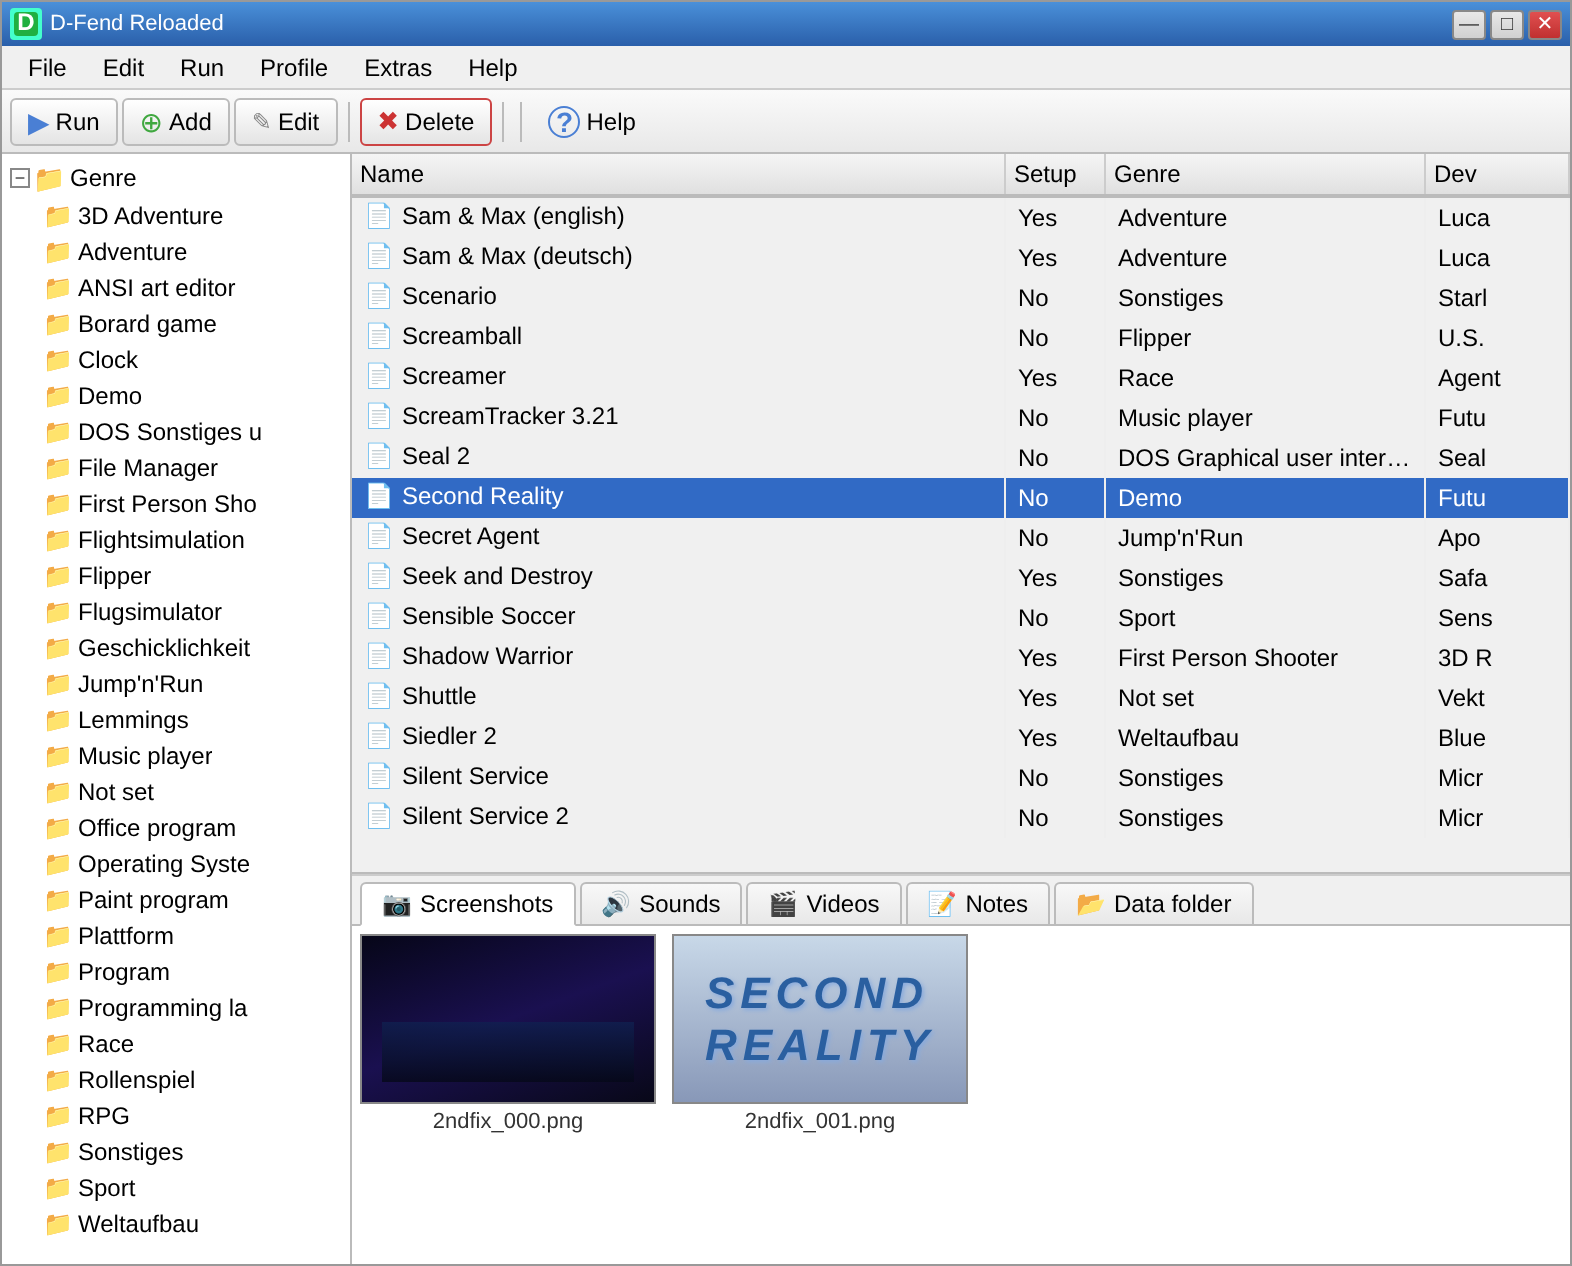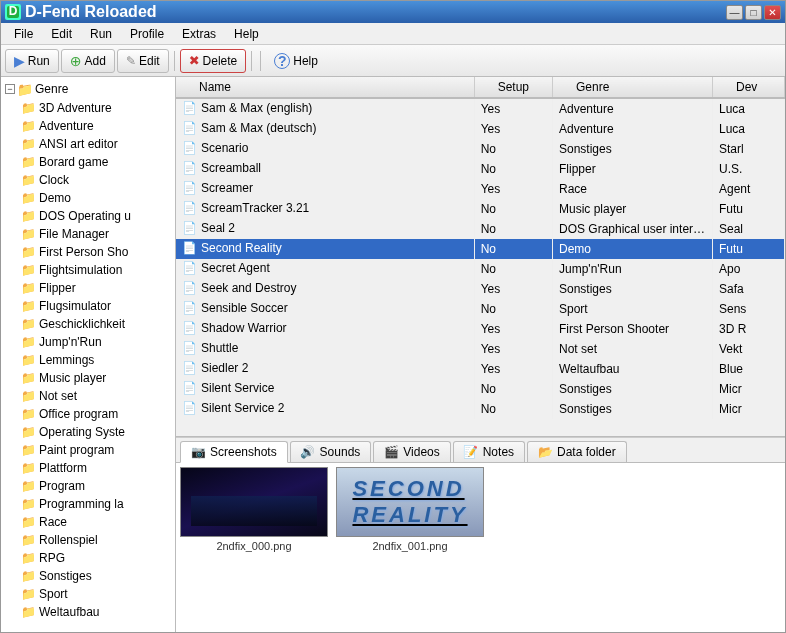--- a/index.html
+++ b/index.html
@@ -5,21 +5,21 @@
     * { box-sizing: border-box; margin: 0; padding: 0; font-family: 'Segoe UI', Tahoma, Arial, sans-serif; font-size: 12px; }
     body { background: #d4d0c8; }
     
     
     .window { width: 786px; height: 633px; border: 1px solid #999; background: #f0f0f0; display: flex; flex-direction: column; box-shadow: 2px 2px 8px rgba(0,0,0,0.4); }
     
     
     .titlebar { background: linear-gradient(to bottom, #4a90d9, #2a5faa); height: 22px; display: flex; align-items: center; justify-content: space-between; padding: 0 4px; flex-shrink: 0; }
     .titlebar-left { display: flex; align-items: center; gap: 4px; }
     .titlebar-icon { width: 16px; height: 16px; background: #4fc; border-radius: 2px; display: flex; align-items: center; justify-content: center; font-size: 9px; }
-    .titlebar-title { color: white; font-size: 16px; font-weight: bold; }
+    .titlebar-title { color: white; font-size: 11px; font-weight: normal; }
     .titlebar-btns { display: flex; gap: 2px; }
     .titlebar-btn { width: 17px; height: 15px; border: 1px solid #888; border-radius: 2px; display: flex; align-items: center; justify-content: center; font-size: 10px; cursor: pointer; color: #333; }
     .btn-min { background: linear-gradient(to bottom, #e8e8e8, #d0d0d0); }
     .btn-max { background: linear-gradient(to bottom, #e8e8e8, #d0d0d0); }
     .btn-close { background: linear-gradient(to bottom, #e05050, #c03030); color: white; }
     
     
     .menubar { background: #f0f0f0; border-bottom: 1px solid #ccc; height: 22px; display: flex; align-items: center; padding: 0 4px; flex-shrink: 0; }
     .menu-item { padding: 2px 8px; cursor: pointer; border: 1px solid transparent; border-radius: 2px; }
     
@@ -44,37 +44,37 @@
     .tree-label { font-size: 12px; overflow: hidden; text-overflow: ellipsis; }
     .tree-children { padding-left: 16px; }
     .tree-header { display: flex; align-items: center; gap: 2px; padding: 2px 4px; }
     
     
     .right-panel { flex: 1; display: flex; flex-direction: column; overflow: hidden; }
     
     
     .table-container { flex: 1; overflow: auto; border-bottom: 1px solid #bbb; }
     table { width: 100%; border-collapse: collapse; }
-    thead th { background: linear-gradient(to bottom, #f5f5f5, #e0e0e0); border-right: 1px solid #ccc; border-bottom: 2px solid #bbb; padding: 3px 23px; text-align: left; font-weight: normal; cursor: pointer; white-space: nowrap; position: sticky; top: 0; z-index: 1; }
+    thead th { background: linear-gradient(to bottom, #f5f5f5, #e0e0e0); border-right: 1px solid #ccc; border-bottom: 2px solid #bbb; padding: 3px 4px; text-align: left; font-weight: normal; cursor: pointer; white-space: nowrap; position: sticky; top: 0; z-index: 1; }
     tbody tr { cursor: pointer; }
     tbody tr.selected { background: #316ac5; color: white; }
     tbody tr.selected td { color: white; }
     td { padding: 2px 6px; border-right: 1px solid #eee; white-space: nowrap; overflow: hidden; max-width: 120px; text-overflow: ellipsis; }
     .row-icon { width: 16px; height: 16px; display: inline-block; vertical-align: middle; margin-right: 3px; }
     .doc-icon { color: #4a7fd4; font-size: 12px; }
     
     
     .bottom-panel { height: 195px; background: white; display: flex; flex-direction: column; border-top: 1px solid #ccc; flex-shrink: 0; }
     .tabs-bar { display: flex; background: #f0f0f0; border-bottom: 1px solid #bbb; padding-top: 3px; padding-left: 4px; }
     .tab { display: flex; align-items: center; gap: 4px; padding: 3px 10px; border: 1px solid #bbb; border-bottom: none; background: linear-gradient(to bottom, #f8f8f8, #e8e8e8); cursor: pointer; margin-right: 2px; border-radius: 3px 3px 0 0; }
     .tab.active { background: white; border-bottom: 1px solid white; margin-bottom: -1px; z-index: 1; }
     .tab-icon { font-size: 12px; }
     .tab-content { flex: 1; overflow: auto; padding: 4px; display: flex; gap: 8px; }
     .screenshot-item { display: flex; flex-direction: column; align-items: center; cursor: pointer; }
-    .screenshot-thumb { width: 148px; height: 70px; background: #222; border: 1px solid #888; overflow: hidden; display: flex; align-items: center; justify-content: center; text-decoration: underline; }
+    .screenshot-thumb { width: 148px; height: 85px; background: #222; border: 1px solid #888; overflow: hidden; display: flex; align-items: center; justify-content: center; }
     .screenshot-thumb.dark { background: linear-gradient(to bottom, #0a0a1a, #1a1a3a); }
     .screenshot-thumb.light { background: linear-gradient(to bottom, #c8d8e8, #8898b8); display: flex; flex-direction: column; align-items: center; justify-content: center; }
     .screenshot-label { font-size: 11px; margin-top: 3px; color: #333; }
     .screenshot-dark { background: linear-gradient(160deg, #060618 0%, #1a1050 50%, #080818 100%); width: 100%; height: 100%; }
     .warrior-text { font-size: 18px; font-weight: bold; color: #2040a0; font-style: italic; text-shadow: 2px 2px 4px rgba(0,0,0,0.5); letter-spacing: 2px; }
     
     
     ::-webkit-scrollbar { width: 15px; height: 15px; }
     ::-webkit-scrollbar-track { background: #f0f0f0; }
     ::-webkit-scrollbar-thumb { background: linear-gradient(to right, #d0d0d0, #b8b8b8); border: 1px solid #999; }
@@ -166,21 +166,21 @@
             <div class="tree-item">
               <span class="tree-icon folder-icon" style="font-size:12px;">📁</span>
               <span class="tree-label">Clock</span>
             </div>
             <div class="tree-item">
               <span class="tree-icon folder-icon" style="font-size:12px;">📁</span>
               <span class="tree-label">Demo</span>
             </div>
             <div class="tree-item">
               <span class="tree-icon folder-icon" style="font-size:12px;">📁</span>
-              <span class="tree-label">DOS Operating u</span>
+              <span class="tree-label">DOS Sonstiges u</span>
             </div>
             <div class="tree-item">
               <span class="tree-icon folder-icon" style="font-size:12px;">📁</span>
               <span class="tree-label">File Manager</span>
             </div>
             <div class="tree-item">
               <span class="tree-icon folder-icon" style="font-size:12px;">📁</span>
               <span class="tree-label">First Person Sho</span>
             </div>
             <div class="tree-item">

